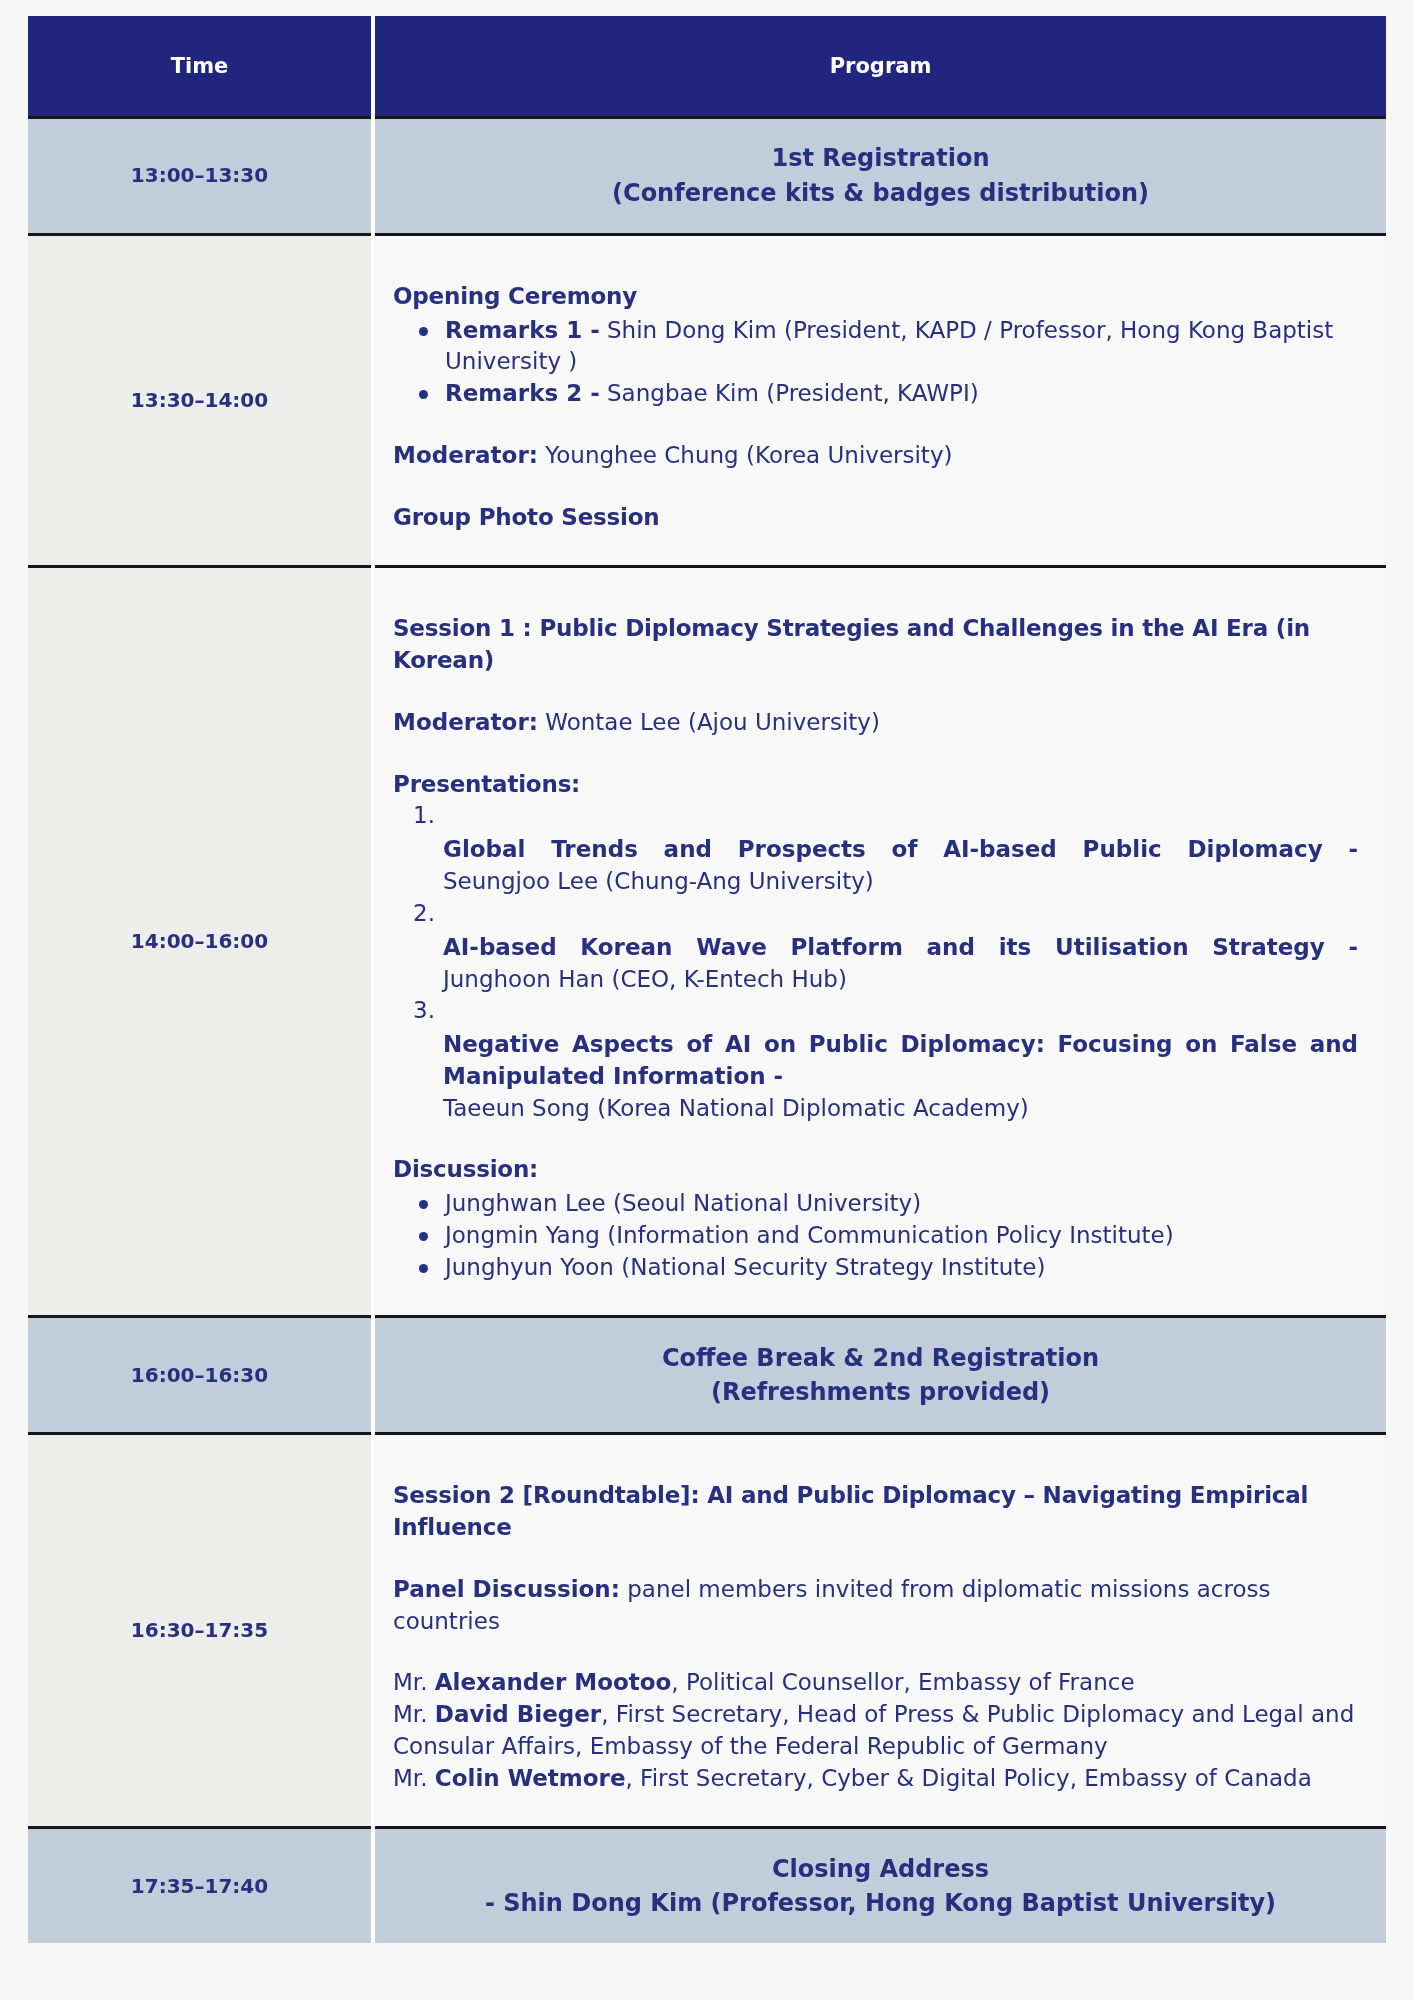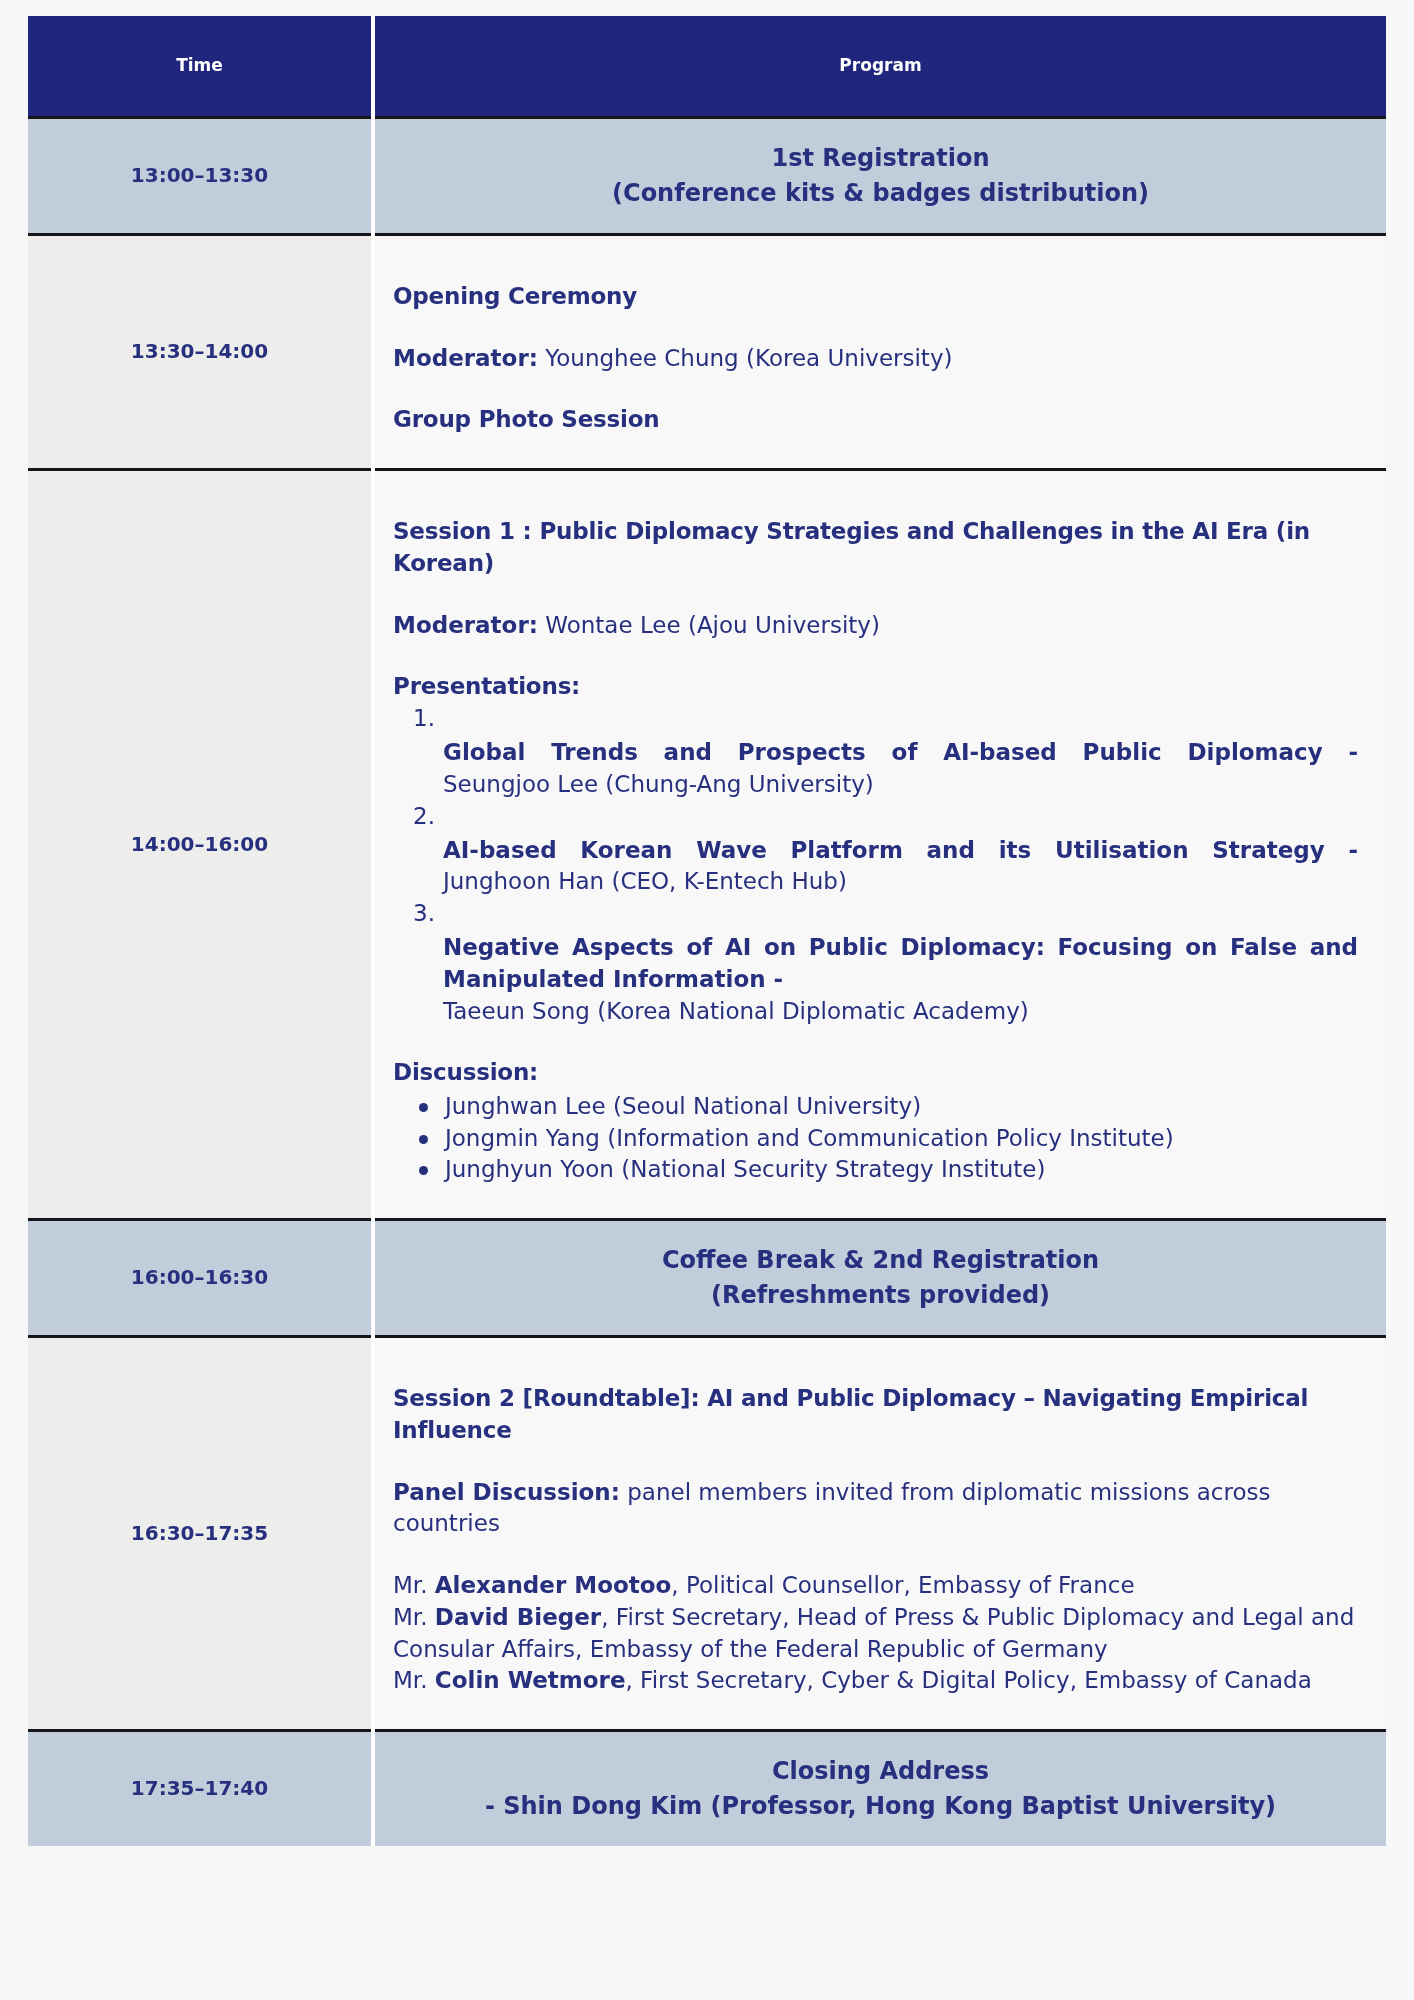--- a/index.html
+++ b/index.html
@@ -21,21 +21,21 @@
     font-size:23px;line-height:1.38;
     overflow:hidden;
   }
   .program-table{margin:16px 28px 0 28px;}
   .trow{display:grid;grid-template-columns:343px 4px 1fr;}
   .gap{background:#ffffff;}
   .line .tcell,.line .pcell{border-top:3px solid var(--line);}
   
   .hrow .tcell,.hrow .pcell{
     background:var(--navy-bg);color:#ffffff;
-    font-weight:700;font-size:17px;
+    font-weight:700;font-size:21px;
     height:100px;display:flex;align-items:center;justify-content:center;
   }
   
   .tcell{
     background:var(--gray-row);
     display:flex;align-items:center;justify-content:center;
     font-weight:700;font-size:20px;text-align:center;
   }
   
   .highlight .tcell,.highlight .pcell{background:var(--blue-row);}
@@ -89,20 +89,24 @@
       <div>(Conference kits &amp; badges distribution)</div>
     </div>
   </div>
 
   <div class="trow line content">
     <div class="tcell">13:30–14:00</div>
     <div class="gap"></div>
     <div class="pcell">
       <div class="block">
         <div class="title">Opening Ceremony</div>
+        <ul class="blist">
+          <li><span class="bold">Remarks 1 -</span> <span>Shin Dong Kim (President, KAPD / Professor, Hong Kong Baptist University )</span></li>
+          <li><span class="bold">Remarks 2 -</span> <span>Sangbae Kim (President, KAWPI)</span></li>
+        </ul>
       </div>
       <div class="block">
         <span class="bold">Moderator:</span> <span>Younghee Chung (Korea University)</span>
       </div>
       <div class="block title">Group Photo Session</div>
     </div>
   </div>
 
   <div class="trow line content">
     <div class="tcell">14:00–16:00</div>

